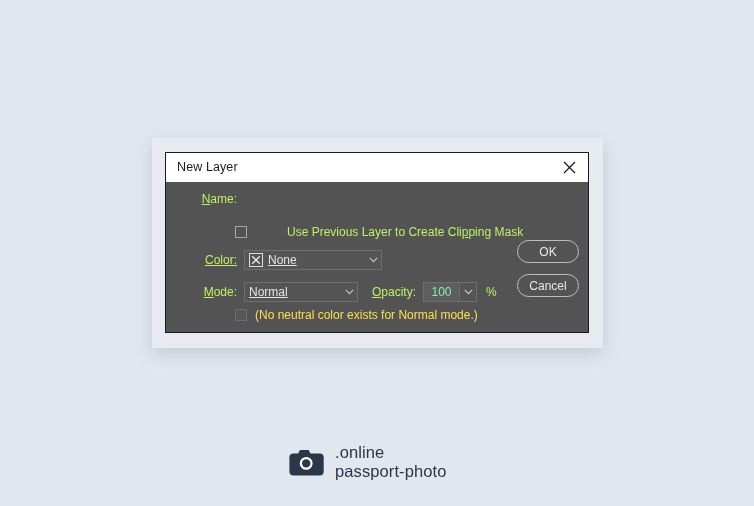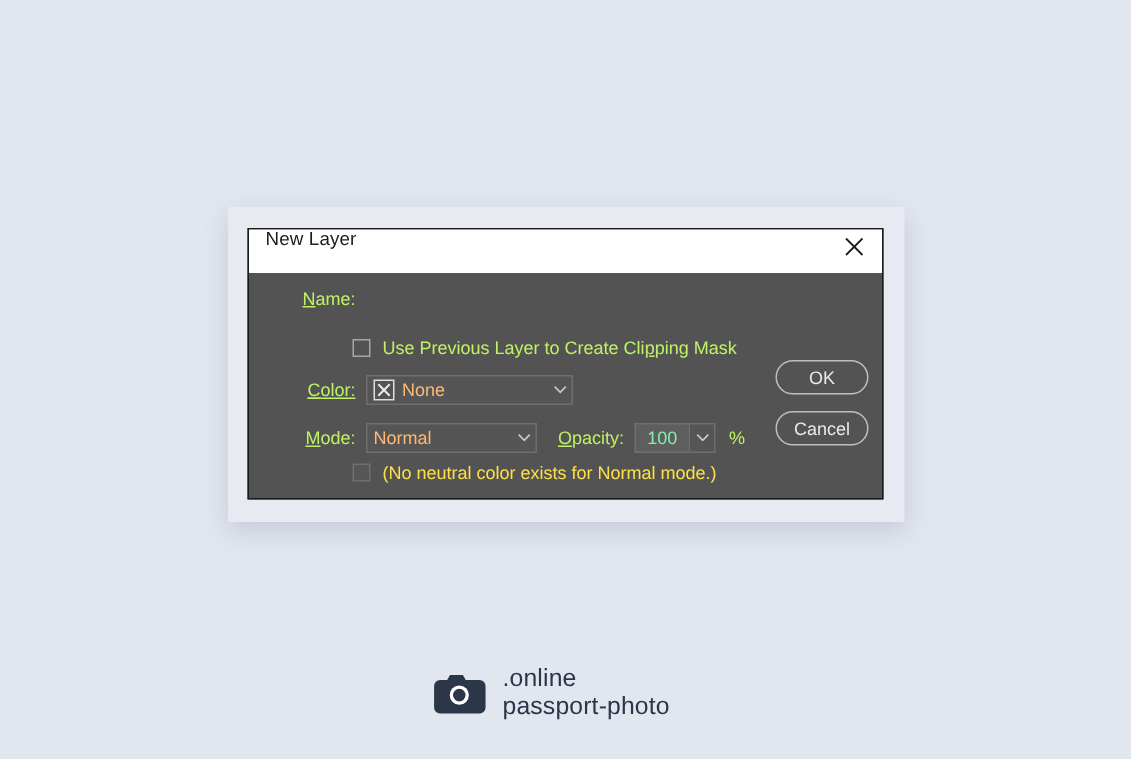--- a/index.html
+++ b/index.html
@@ -38,20 +38,21 @@
     background: #535353;
     display: flex;
     flex-direction: column;
   }
 
   
   #title-bar {
     height: 29px;
     background: #ffffff;
     display: flex;
+    align-items: center;
     padding: 0 8px 0 11px;
     flex: 0 0 auto;
   }
   #dialog-title {
     font-size: 12.5px;
     color: #1c1c1c;
     letter-spacing: .1px;
     flex: 1 1 auto;
     line-height: 1;
   }
@@ -143,21 +144,21 @@
     font-family: "Liberation Sans", sans-serif;
     font-size: 12px;
     cursor: pointer;
     line-height: 1;
     margin-top: 16px;
   }
   #ok-btn { left: 351px; top: 42px; }
   #cancel-btn { left: 351px; top: 76px; }
 
   
-  #clip-row { left: 69px; top: 44px; }
+  #clip-row { left: 69px; top: 44px; gap: 32px; }
 
   .cb {
     width: 12px;
     height: 12px;
     border: 1px solid #a8a8a8;
     background: #535353;
     margin-right: 8px;
     flex: 0 0 auto;
     cursor: pointer;
     display: inline-block;
@@ -180,25 +181,26 @@
     height: 20px;
     background: #555555;
     border: 1px solid #6e6e6e;
     display: flex;
     align-items: center;
     position: relative;
     cursor: pointer;
     padding-left: 4px;
   }
   .select .sel-text {
-    color: #fdba74;
+    color: #e5e5e5;
     font-size: 12px;
     line-height: 1;
     flex: 1 1 auto;
     white-space: nowrap;
+    text-decoration: underline;
   }
   .chev {
     width: 16px;
     height: 100%;
     display: flex;
     align-items: center;
     justify-content: center;
     flex: 0 0 auto;
   }
   #color-select { width: 138px; }

